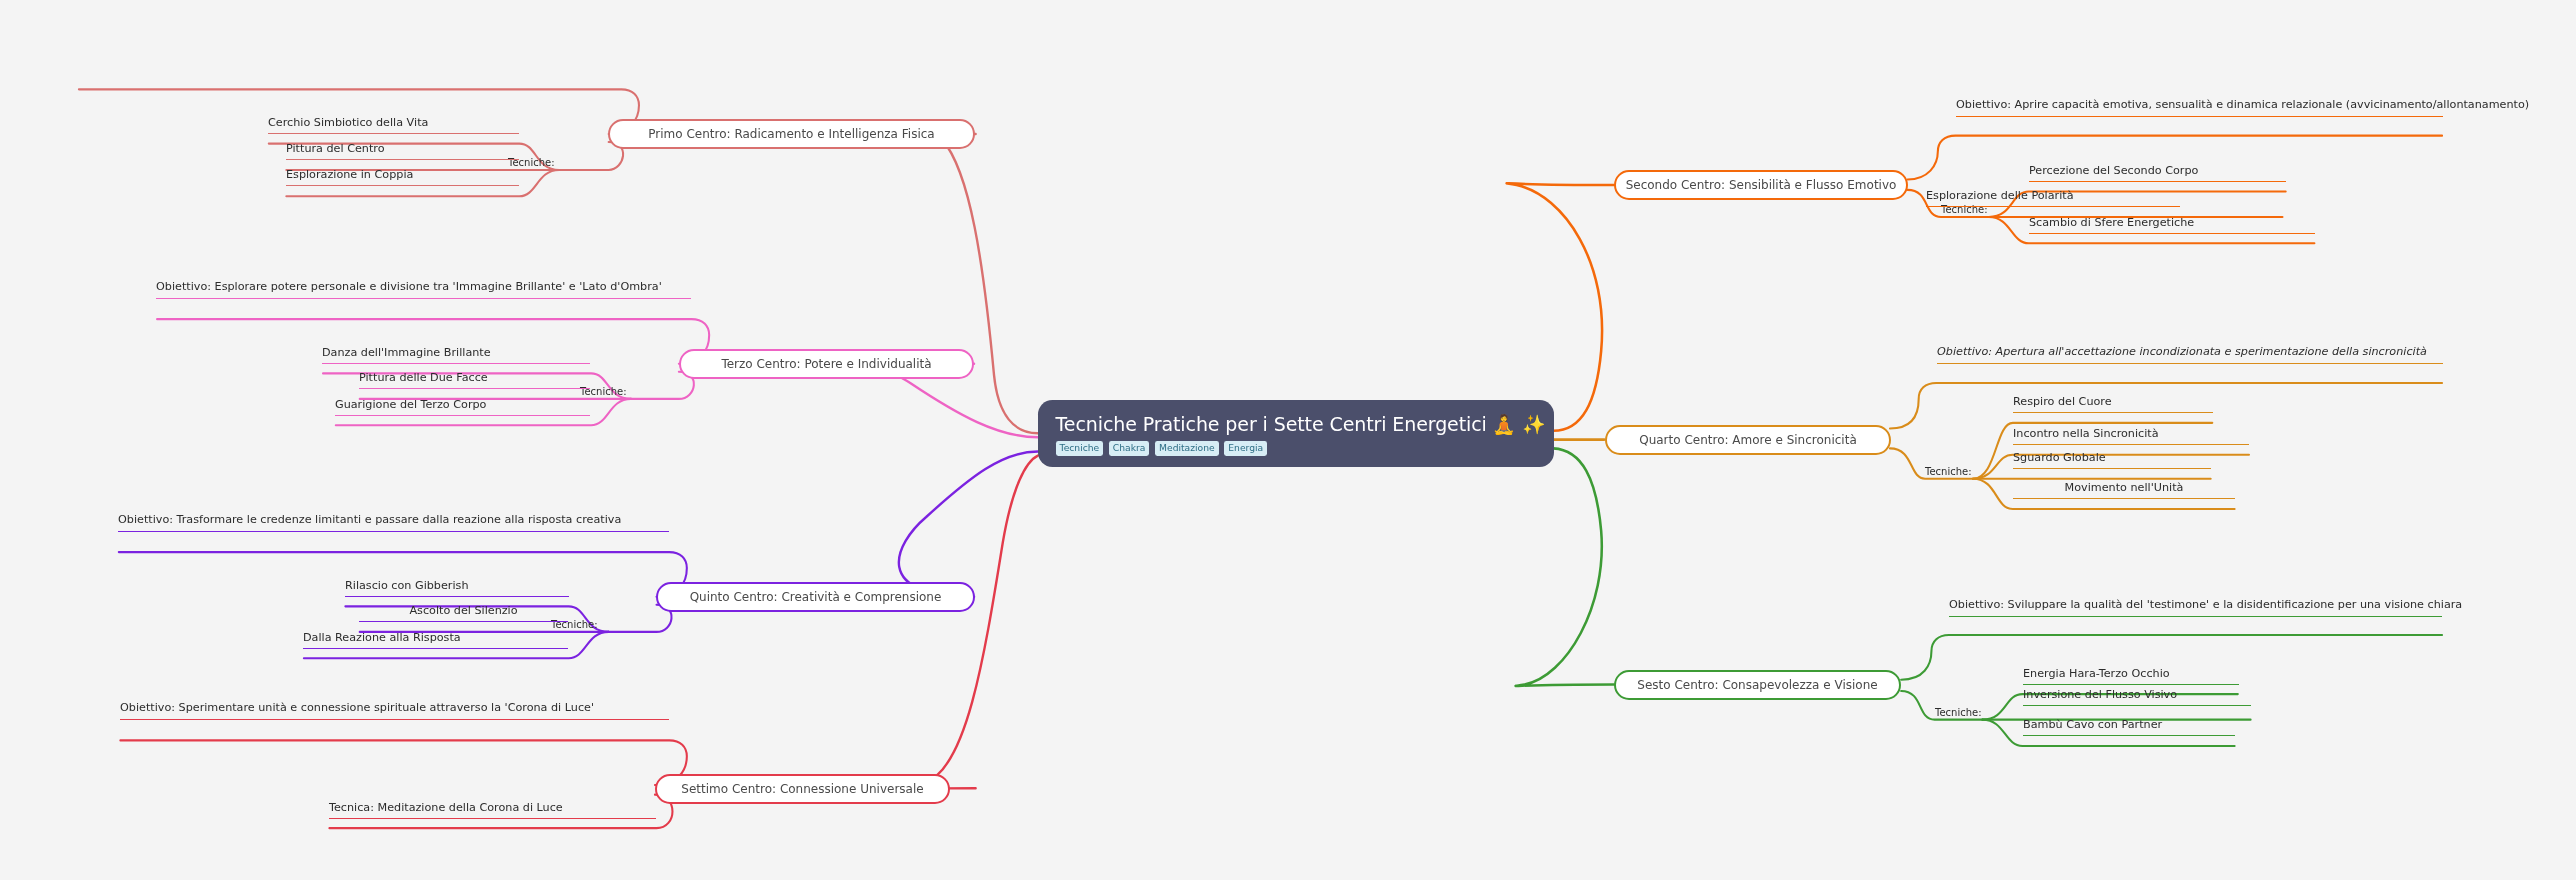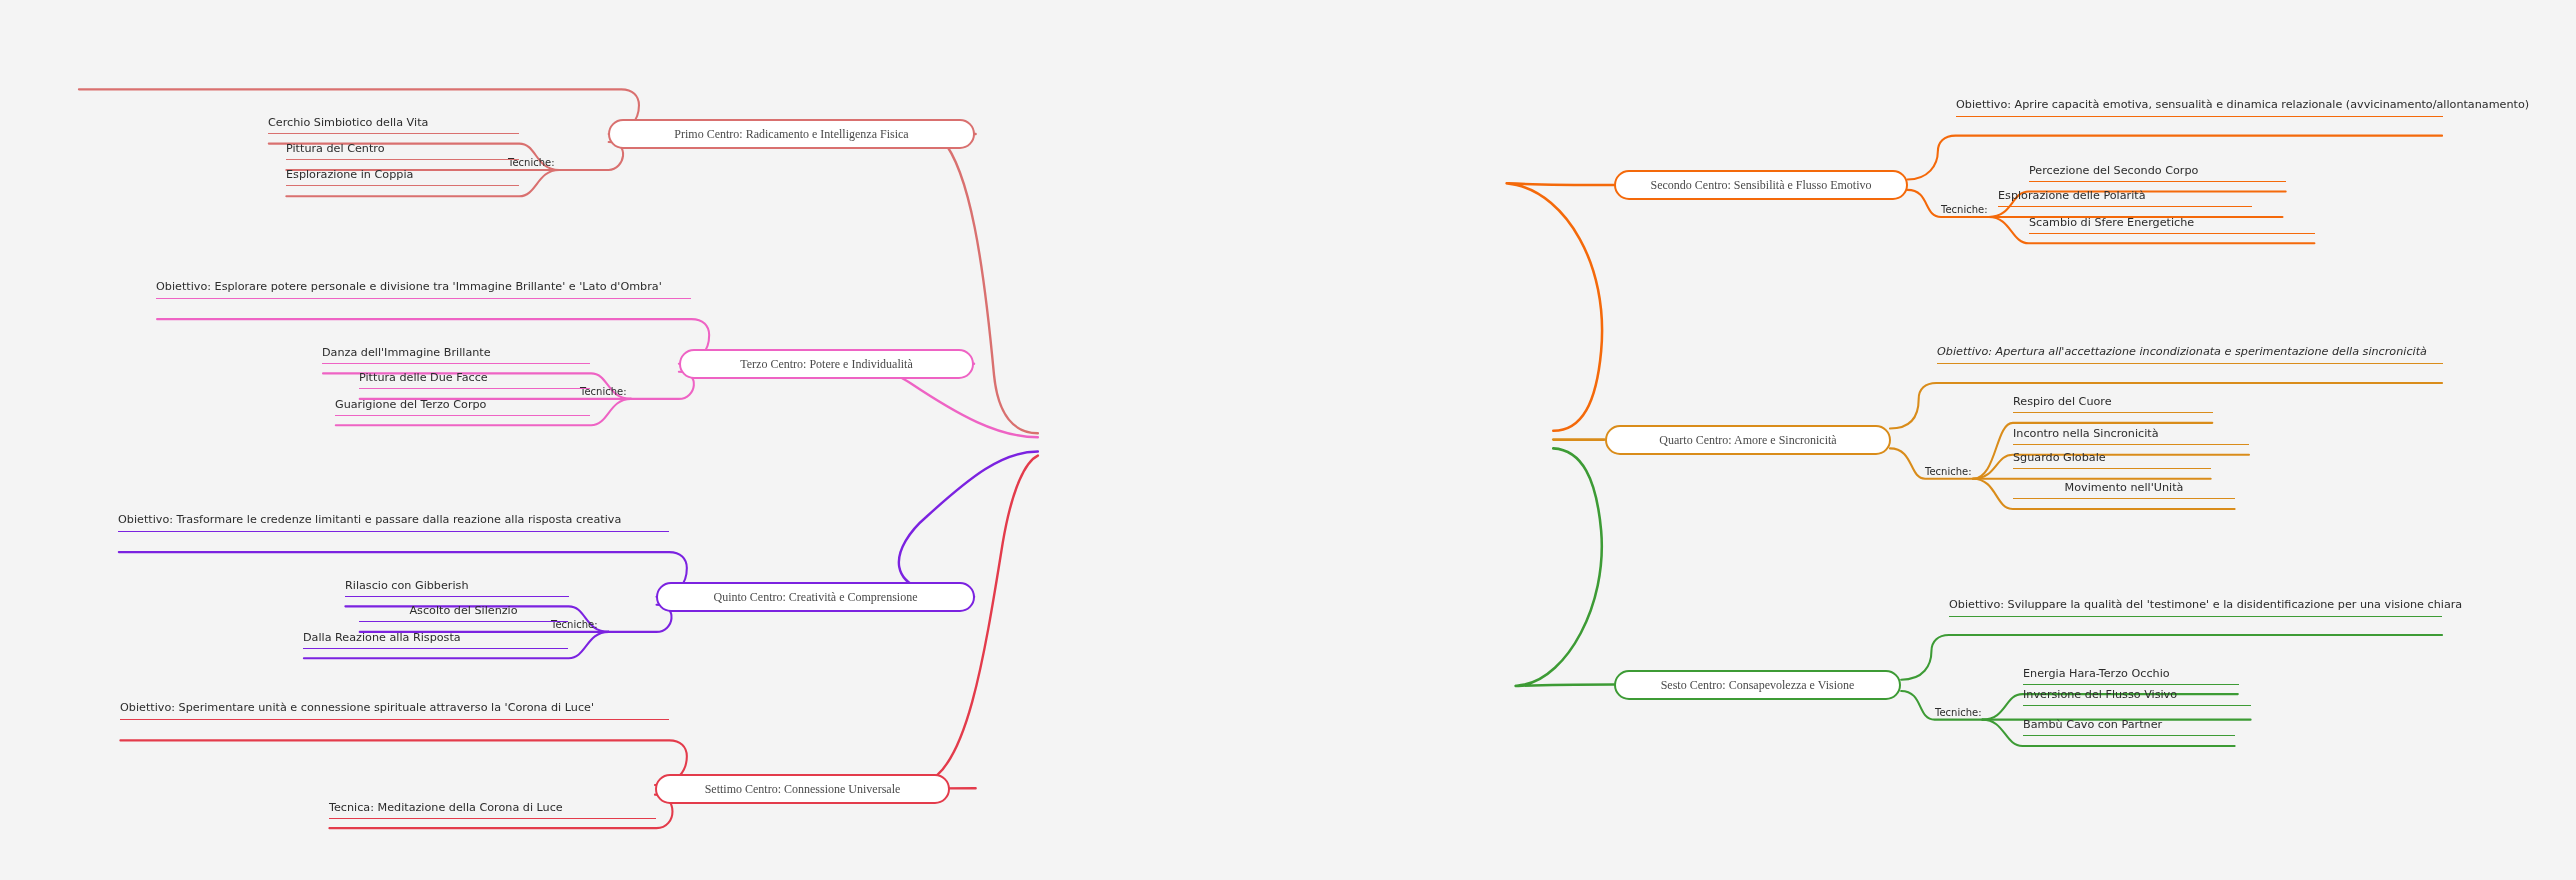--- a/index.html
+++ b/index.html
@@ -77,21 +77,20 @@
     border-radius: 17.6px;
     height: 30px;
     display: flex;
     align-items: center;
     justify-content: center;
     padding: 0 16px;
     white-space: nowrap;
     font-size: 12px;
     color: #4a4a4a;
     z-index: 4;
-    font-family: Liberation Serif, serif;
   }
 
   
   .leaf {
     position: absolute;
     white-space: nowrap;
     font-size: 11.2px;
     color: #2c2c2c;
     line-height: 13.6px;
     padding-bottom: 3.2px;
@@ -188,20 +187,29 @@
     </g>
     <g stroke="#3d9b35" fill="none" stroke-width="2.6" stroke-linecap="round">
       <path d="M2382,852 C2410,852 2420,834 2420,816 C2420,804 2428,796 2442,796 L3060,796"></path>
       <path d="M2382,866 C2410,866 2402,902 2424,902 L2484,902"></path>
       <path d="M2484,902 C2514,902 2512,870 2534,870 L2804,870"></path>
       <path d="M2484,902 L2820,902"></path>
       <path d="M2484,902 C2512,902 2512,935 2534,935 L2800,935"></path>
     </g>
   </svg>
 
+  <div class="root-node">
+    <div class="root-title">Tecniche Pratiche per i Sette Centri Energetici 🧘 ✨</div>
+    <div class="root-tags">
+      <span class="root-tag">Tecniche</span>
+      <span class="root-tag">Chakra</span>
+      <span class="root-tag">Meditazione</span>
+      <span class="root-tag">Energia</span>
+    </div>
+  </div>
 
   <div class="branch-node" style="left:608px; top:119px; width:367px; border-color:#d9706f;">
     <span>Primo Centro: Radicamento e Intelligenza Fisica</span>
   </div>
   <div class="caption" style="left:508px; top:157px;">
     <span>Tecniche:</span>
   </div>
   <div class="leaf" style="left:268px; top:116px; width:251px; border-bottom:1.8px solid #d9706f;">
     <span>Cerchio Simbiotico della Vita</span>
   </div>
@@ -265,21 +273,21 @@
   </div>
   <div class="leaf two-line" style="left:1956px; top:96px; width:487px; border-bottom:1.8px solid #f4690a;">
     <span>Obiettivo: Aprire capacità emotiva, sensualità e dinamica relazionale (avvicinamento/allontanamento)</span>
   </div>
   <div class="caption" style="left:1941px; top:204px;">
     <span>Tecniche:</span>
   </div>
   <div class="leaf" style="left:2029px; top:164px; width:257px; border-bottom:1.8px solid #f4690a;">
     <span>Percezione del Secondo Corpo</span>
   </div>
-  <div class="leaf" style="left:1998px; top:189px; width:254px; border-bottom:1.8px solid #f4690a;">
+  <div class="leaf" style="left:1926px; top:189px; width:254px; border-bottom:1.8px solid #f4690a;">
     <span>Esplorazione delle Polarità</span>
   </div>
   <div class="leaf" style="left:2029px; top:216px; width:286px; border-bottom:1.8px solid #f4690a;">
     <span>Scambio di Sfere Energetiche</span>
   </div>
 
   <div class="branch-node" style="left:1605px; top:425px; width:286px; border-color:#d98c1a;">
     <span>Quarto Centro: Amore e Sincronicità</span>
   </div>
   <div class="leaf two-line" style="left:1937px; top:343px; width:506px; border-bottom:1.8px solid #d98c1a;font-style:italic;">

